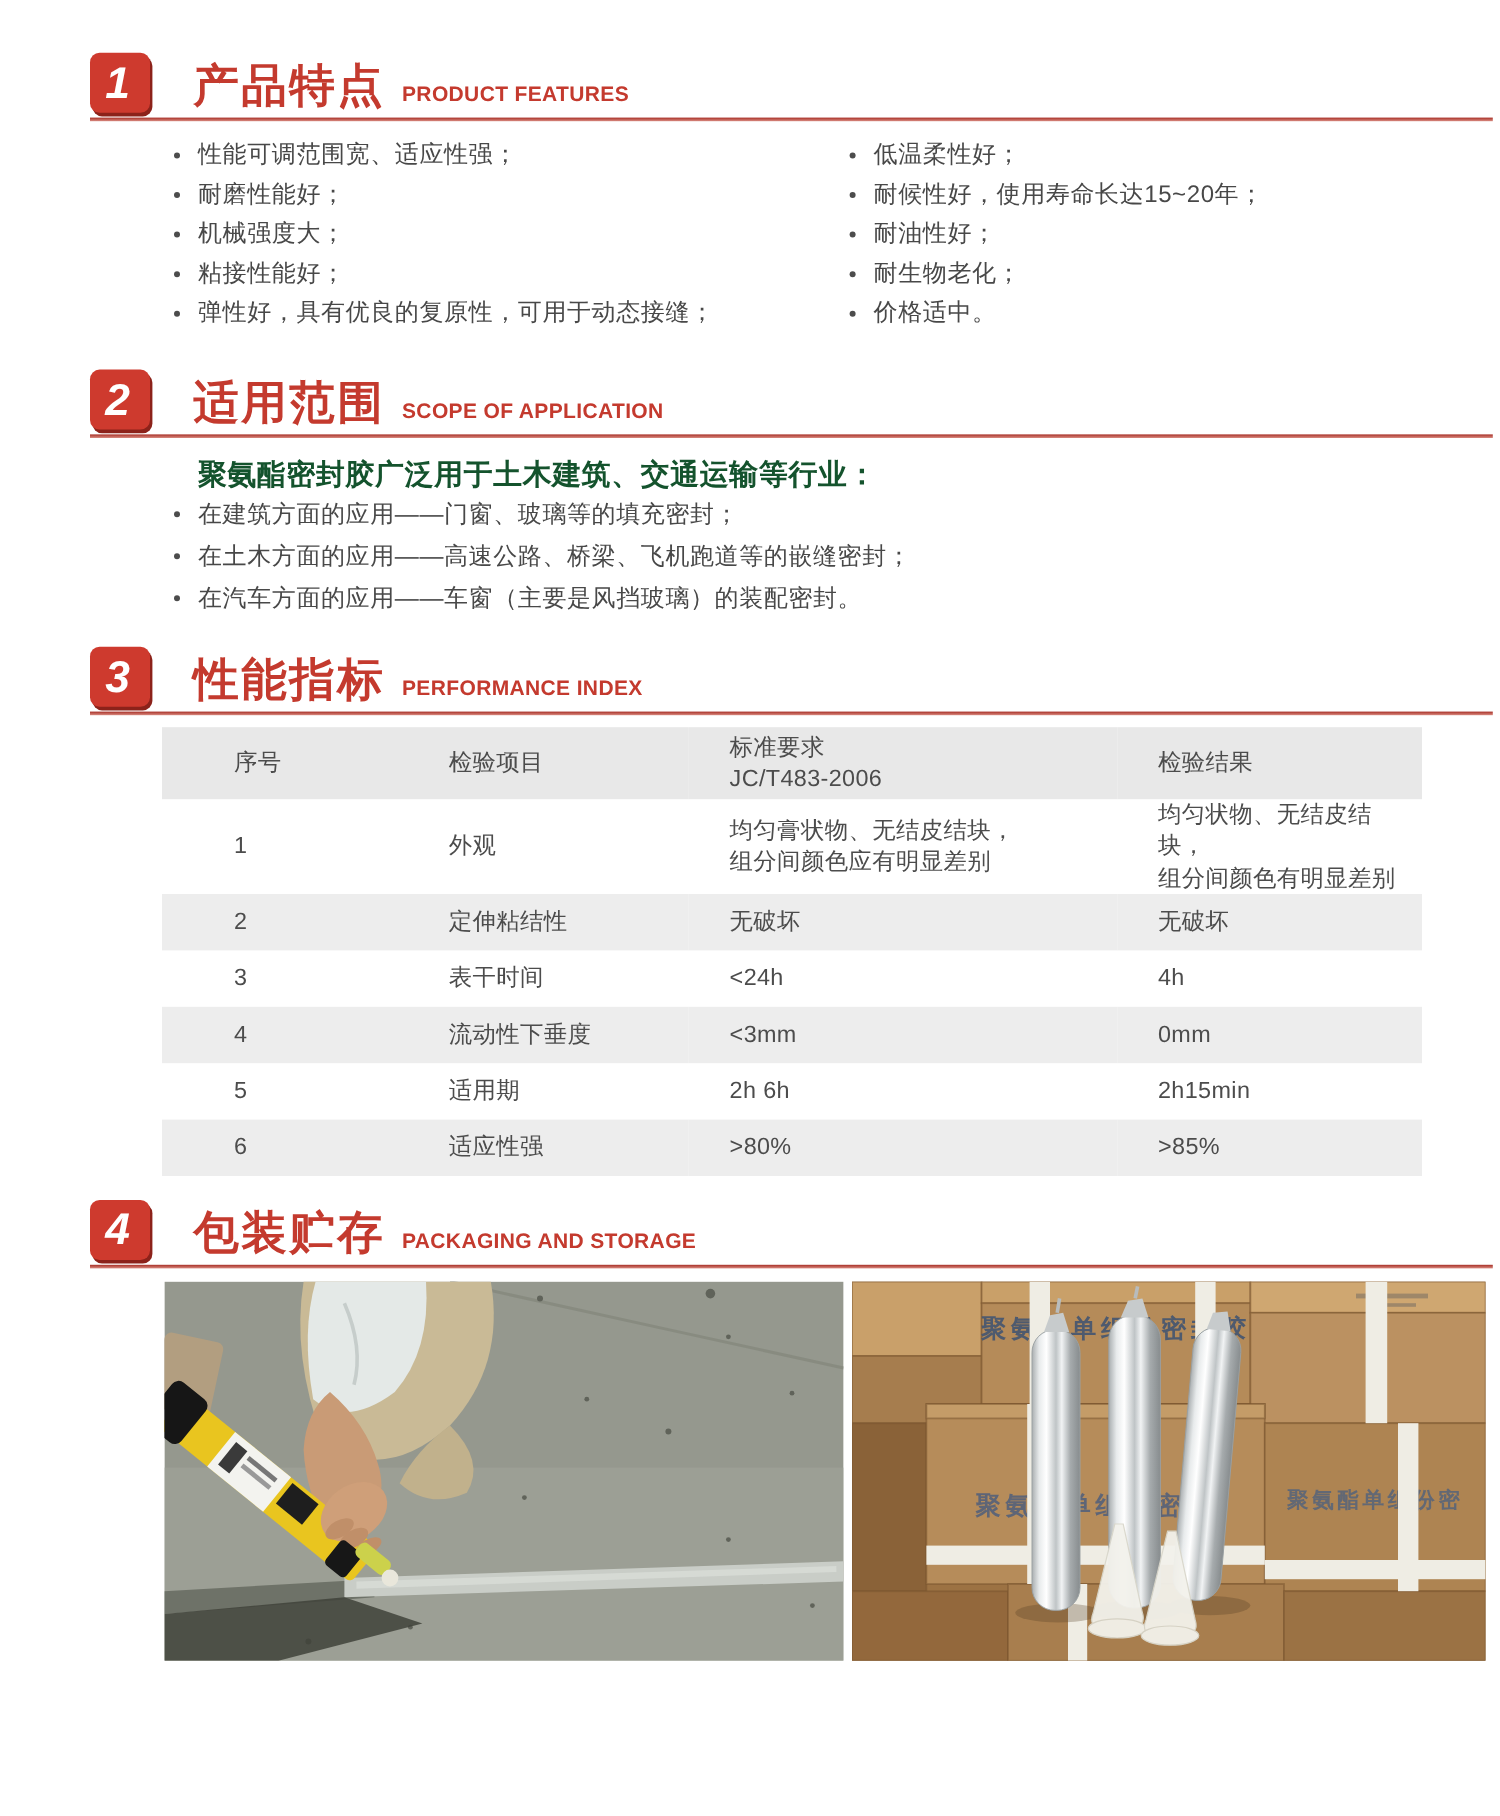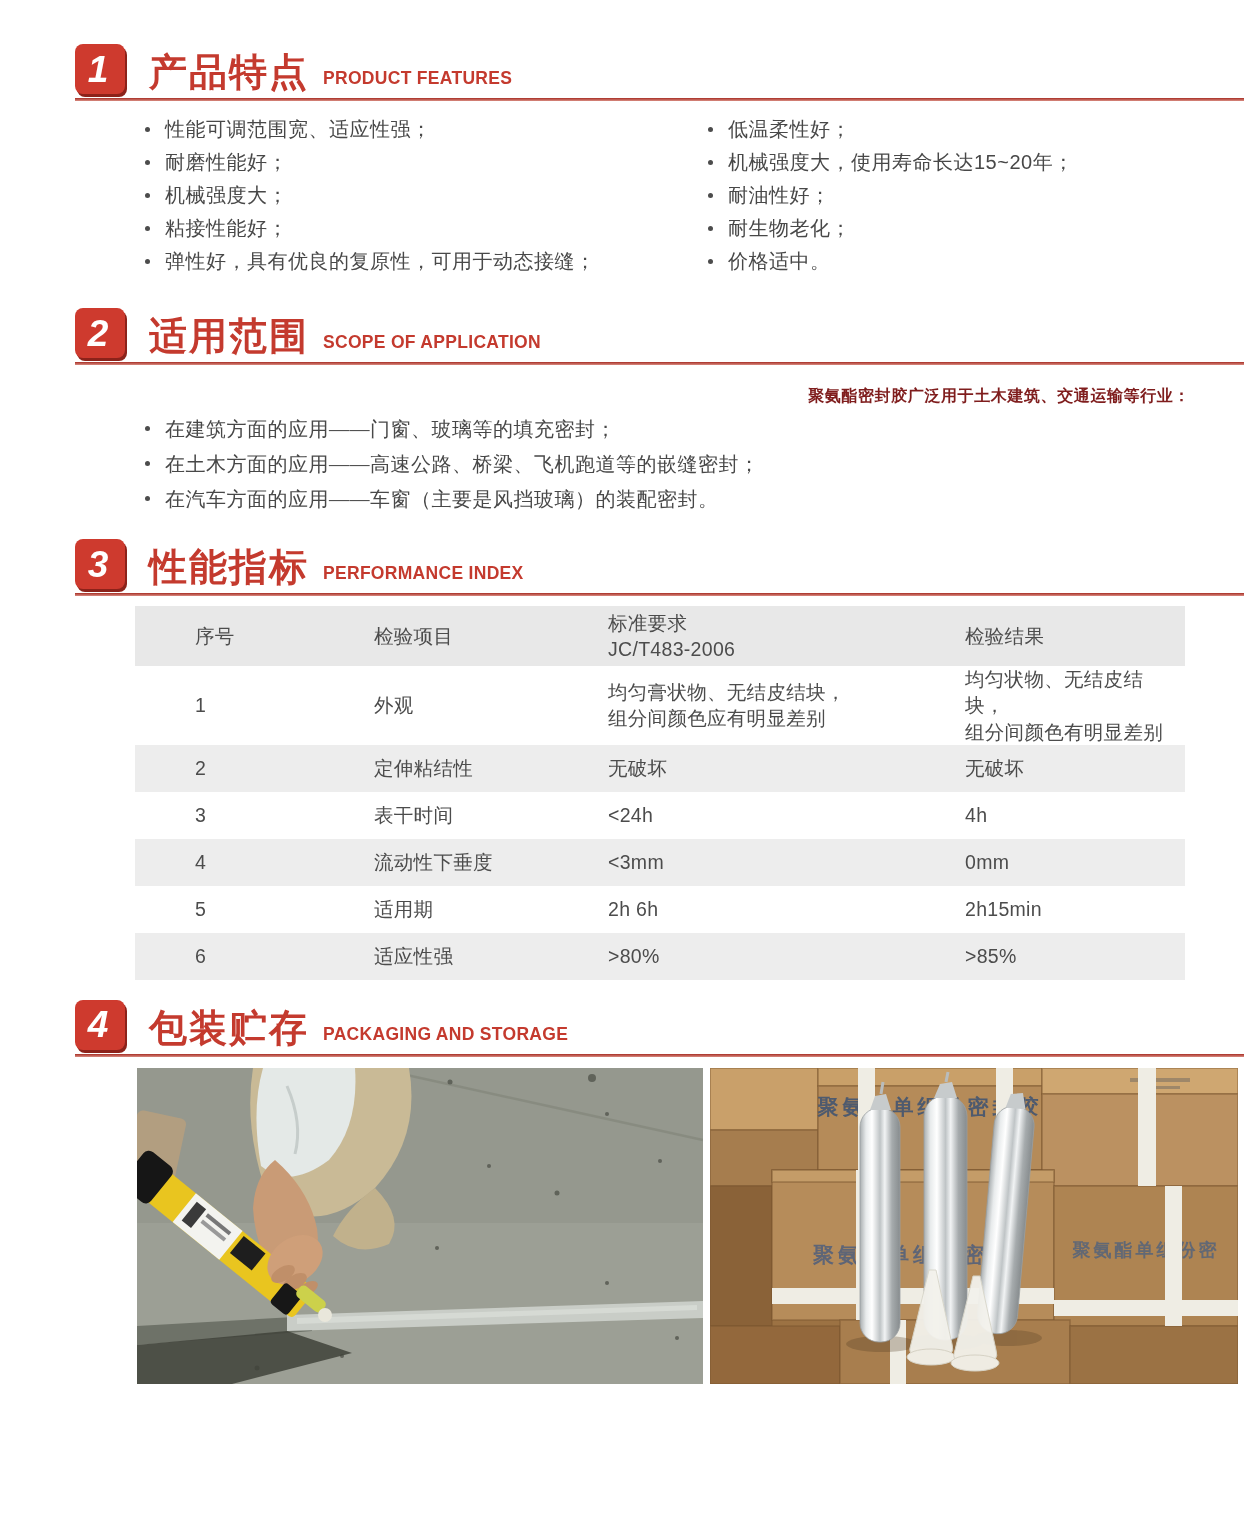--- a/index.html
+++ b/index.html
@@ -13,21 +13,21 @@
   .badge{
     width:50px;height:50px;border-radius:8px;background:#ce3a2e;
     box-shadow:2px 3px 0 0 #8c221a;
     display:flex;align-items:center;justify-content:center;flex:0 0 auto;
   }
   .badge span{
     color:#ffffff;font-size:37px;font-weight:800;font-style:italic;
     line-height:1;transform:translateX(-2px);
   }
   .title-zh{
-    font-size:38px;font-weight:800;color:#c43a2e;margin-left:24px;
+    font-size:38px;font-weight:800;color:#c43a2e;margin-left:36px;
     line-height:1;padding-bottom:3px;letter-spacing:2px;
   }
   .title-en{
     font-size:17.5px;font-weight:700;color:#c43a2e;margin-left:14px;
     padding-bottom:5px;letter-spacing:.3px;text-align:center;
   }
   .rule{height:3px;margin:4px 6px 0 75px;background:linear-gradient(to bottom,#a72e25,#d98c82);}
   
   .blist{list-style:none;margin:0;padding:0;}
   .blist li{
@@ -37,24 +37,24 @@
   .blist li::before{
     content:"";position:absolute;left:8px;top:14px;width:5px;height:5px;
     border-radius:50%;background:#4c4c4c;
   }
   .features{display:flex;margin:12px 0 0 137px;}
   .features .colL{width:563px;}
   .features .colR{width:540px;}
   
   .sec2-body{margin:14px 60px 0 137px;}
   .bold-line{
-    font-size:16px;line-height:33px;font-weight:700;color:#7f1d1d;
-    margin:0 0 0 28px;letter-spacing:.6px;text-align:right;
-  }
-  .sec2-body .blist li{line-height:35px;font-family:Liberation Serif, serif;}
+    font-size:24px;line-height:33px;font-weight:700;color:#14532d;
+    margin:0 0 0 28px;letter-spacing:.6px;
+  }
+  .sec2-body .blist li{line-height:35px;}
   .summary{margin-top:2px;line-height:35px;}
   
   table.perf{border-collapse:collapse;margin:10px 0 0 135px;width:1050px;table-layout:fixed;}
   table.perf col.c1{width:205px;} table.perf col.c2{width:234px;}
   table.perf col.c3{width:357px;} table.perf col.c4{width:254px;}
   table.perf th,table.perf td{
     text-align:left;font-weight:400;font-size:19.5px;color:#4c4c4c;
     padding:0 10px 0 34px;white-space:pre-line;line-height:1.35;vertical-align:middle;
     letter-spacing:.3px;
   }
@@ -86,21 +86,21 @@
   <div class="features">
     <ul class="blist colL">
       <li>性能可调范围宽、适应性强；</li>
       <li>耐磨性能好；</li>
       <li>机械强度大；</li>
       <li>粘接性能好；</li>
       <li>弹性好，具有优良的复原性，可用于动态接缝；</li>
     </ul>
     <ul class="blist colR">
       <li>低温柔性好；</li>
-      <li>机械强度大，使用寿命长达15~20年；</li>
+      <li>耐候性好，使用寿命长达15~20年；</li>
       <li>耐油性好；</li>
       <li>耐生物老化；</li>
       <li>价格适中。</li>
     </ul>
   </div>
 
   <div class="sec-header" style="margin-top:26px;">
     <div class="badge">
       <span>2</span>
     </div>

